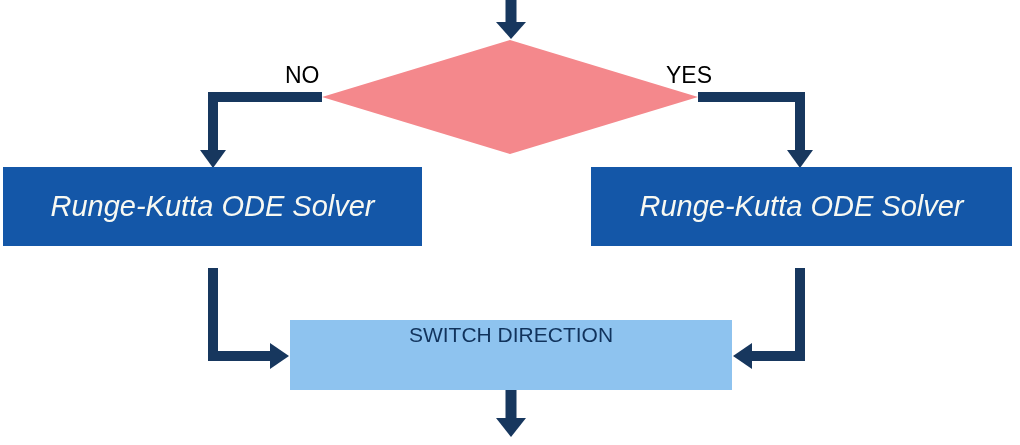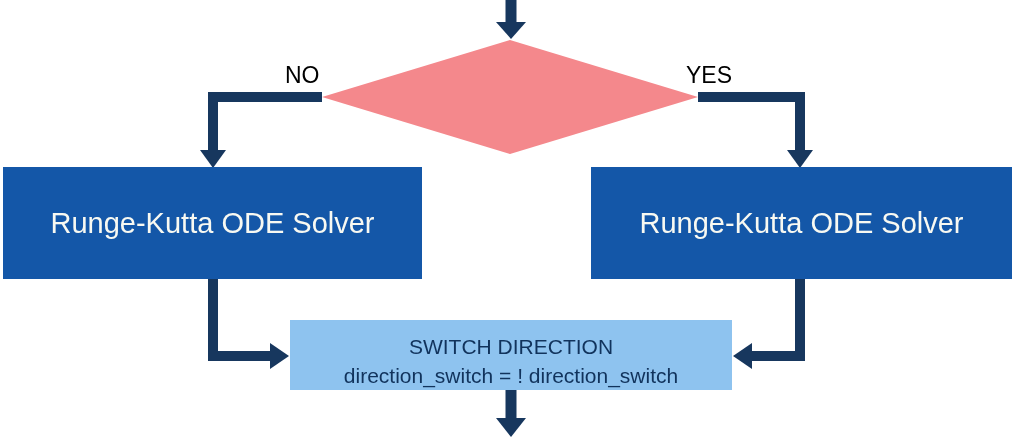--- a/index.html
+++ b/index.html
@@ -56,46 +56,47 @@
     width: 376px;
     text-align: center;
     color: var(--diamond-text, #000000);
     font-size: 22px;
     line-height: 25px;
     white-space: nowrap;
   }
   .solver-box {
     position: absolute;
     top: 167px;
-    height: 112px;
+    height: 79px;
     background: var(--solver-box-blue, #1457a8);
     color: var(--solver-box-text, #f8f9f2);
     display: flex;
     flex-direction: column;
     align-items: center;
     justify-content: center;
     text-align: center;
     font-size: 29px;
     line-height: 37px;
     white-space: nowrap;
+    font-style: italic;
   }
   #left-solver-box  { left: 3px;   width: 419px; }
   #right-solver-box { left: 591px; width: 421px; }
   #switch-box {
     position: absolute;
     left: 290px;
     top: 320px;
     width: 442px;
     height: 70px;
     background: var(--switch-box-blue, #8ec3ef);
     color: var(--switch-box-text, #11335c);
     display: flex;
     flex-direction: column;
     align-items: center;
-    justify-content: flex-end;
+    justify-content: flex-start;
     text-align: center;
     font-size: 21px;
     line-height: 29px;
     white-space: nowrap;
   }
 </style>
 </head>
 <body>
 
 <div id="flowchart-canvas">
@@ -117,29 +118,28 @@
     <polygon class="head" points="270,343 270,369 289,356"></polygon>
 
     <polyline class="conn" points="800,268 800,356 750,356"></polyline>
     <polygon class="head" points="752,343 752,369 733,356"></polygon>
 
     <path class="conn-thick" d="M 511 390 L 511 420"></path>
     <polygon class="head" points="496,418 526,418 511,437"></polygon>
   </svg>
 
   <div class="branch-label" style="left:285px; top:62px;">NO</div>
-  <div class="branch-label" style="left:666px; top:62px;margin-left:20px;">YES</div>
+  <div class="branch-label" style="left:666px; top:62px;">YES</div>
 
 
   <div class="solver-box" id="left-solver-box">
     <div>Runge-Kutta ODE Solver</div>
   </div>
 
   <div class="solver-box" id="right-solver-box">
     <div>Runge-Kutta ODE Solver</div>
   </div>
 
   <div id="switch-box">
     <div>SWITCH DIRECTION</div>
-    <div>direction_switch = ! direction_switch</div>
   </div>
 
 </div>
 
 </body></html>

